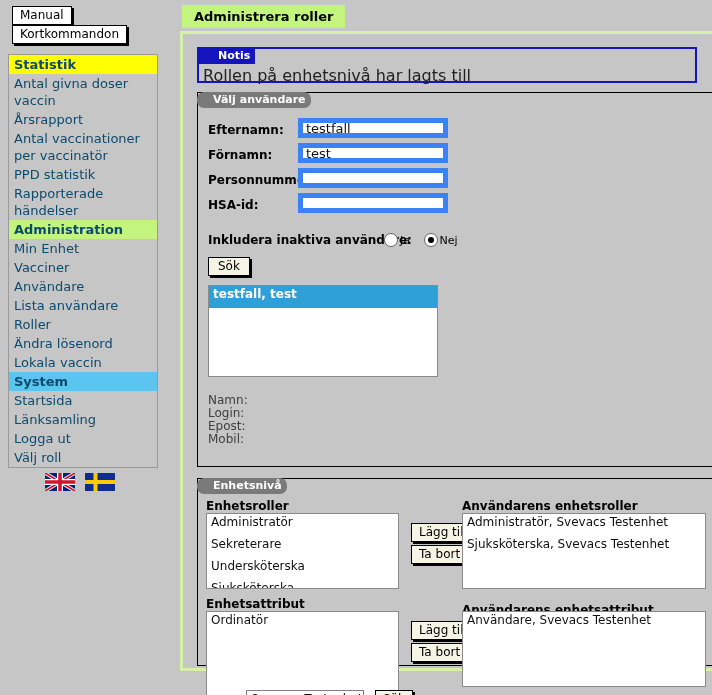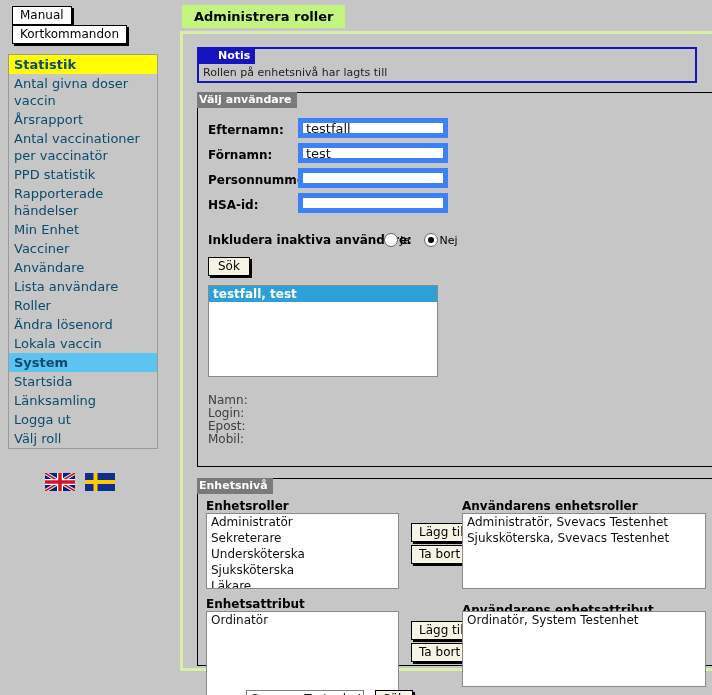--- a/index.html
+++ b/index.html
@@ -84,35 +84,36 @@
     box-sizing: border-box;
   }
   #notis-label {
     position: absolute; left: -1px; top: -1px;
     background: #1515c0; color: #fff;
     font-weight: bold; font-size: 11px;
     padding: 1px 5px 2px 20px;
   }
   #notis-text {
     position: absolute; left: 4px; top: 17px;
-    font-size: 11px; color: #222;
+    font-size: 16px; color: #222;
   }
 
   
   .fs {
     position: absolute;
     border: 1px solid #000;
     background: #c6c6c6;
     box-sizing: border-box;
   }
   .fs-label {
     position: absolute; left: -1px; top: -1px;
     background: #7a7a7a; color: #ffffff;
     font-weight: bold; font-size: 11px;
-    padding: 1px 5px 2px 2px;
+    padding: 1px 5px 2px 16px;
+    border-radius: 7px;
   }
 
   #fs-valj { left: 14px; top: 58px; width: 540px; height: 375px; border-right: none; }
   #fs-enhet { left: 14px; top: 444px; width: 540px; height: 188px; border-right: none; }
   .flabel { position: absolute; font-weight: bold; font-size: 12px; color: #000; }
   .finput {
     position: absolute;
     background: #ffffff;
     border: 5px solid #3b82f6;
     height: 20px;
@@ -150,21 +151,21 @@
   }
 
   .listbox {
     position: absolute;
     background: #ffffff;
     border: 1px solid #8a8a8a;
     box-sizing: border-box;
     overflow: hidden;
     font-size: 12px;
   }
-  .listbox .opt { padding: 1px 3px 1px 4px; line-height: 14px; color: #111; cursor: pointer; white-space: nowrap; }
+  .listbox .opt { padding: 1px 3px 7px 4px; line-height: 14px; color: #111; cursor: pointer; white-space: nowrap; }
   .listbox .opt.sel { background: #2f9fd8; color: #ffffff; font-weight: bold; }
 
   .detail { position: absolute; font-size: 12px; line-height: 13px; color: #404040; }
 
   .sublabel { position: absolute; font-weight: bold; font-size: 12px; color: #000; }
 
   .minibtn {
     position: absolute;
     background: #f6f4e4;
     border: 1px solid #000;
@@ -200,20 +201,21 @@
     <div class="topbtn" id="btn-manual">Manual</div>
     <div class="topbtn" id="btn-kort">Kortkommandon</div>
 
     <div id="navbox">
         <div class="nav-item nav-head yellow">Statistik</div>
         <div class="nav-item">Antal givna doser vaccin</div>
         <div class="nav-item">Årsrapport</div>
         <div class="nav-item">Antal vaccinationer per vaccinatör</div>
         <div class="nav-item">PPD statistik</div>
         <div class="nav-item">Rapporterade händelser</div>
+        <div class="nav-item nav-head green">Administration</div>
         <div class="nav-item">Min Enhet</div>
         <div class="nav-item">Vacciner</div>
         <div class="nav-item">Användare</div>
         <div class="nav-item">Lista användare</div>
         <div class="nav-item">Roller</div>
         <div class="nav-item">Ändra lösenord</div>
         <div class="nav-item">Lokala vaccin</div>
         <div class="nav-item nav-head blue">System</div>
         <div class="nav-item">Startsida</div>
         <div class="nav-item">Länksamling</div>
@@ -311,21 +313,21 @@
         <span class="sublabel" style="left:8px; top:118px;">Enhetsattribut</span>
         <div class="listbox" id="unit-attributes" style="left:8px; top:132px; width:193px; height:88px;">
             <div class="opt">Ordinatör</div>
           </div>
 
         <div class="minibtn" style="left:213px; top:142px;">Lägg till</div>
         <div class="minibtn" style="left:213px; top:164px;">Ta bort</div>
 
         <span class="sublabel" style="left:264px; top:124px;">Användarens enhetsattribut</span>
         <div class="listbox" id="user-unit-attributes" style="left:264px; top:132px; width:244px; height:76px;">
-            <div class="opt">Ordinatör, System Testenhet</div>
+            <div class="opt">Användare, Svevacs Testenhet</div>
           </div>
 
         <span class="sublabel" style="left:8px; top:215px;">Enhet</span>
         <div class="selectbox" style="left:48px; top:211px; width:118px;">
           <span>Svevacs Testenhet</span>
           
         </div>
         <div class="minibtn" style="left:177px; top:211px;">Sök</div>
       </div>
 

